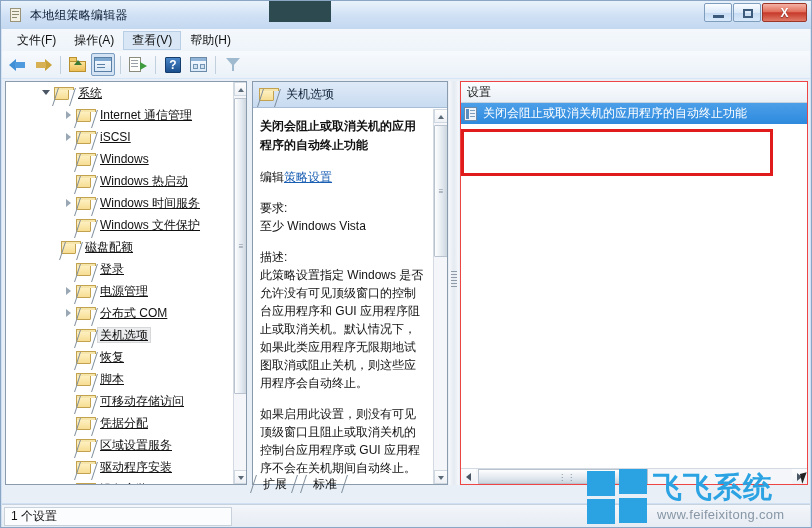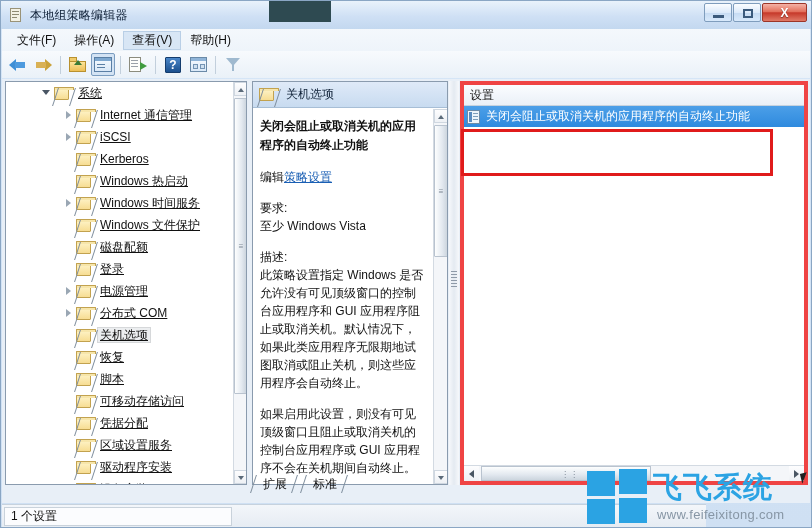--- a/index.html
+++ b/index.html
@@ -262,21 +262,21 @@
   .splitter .grip {
     position:absolute; left:2px; top: 190px; width:6px; height:26px;
   }
   .splitter .grip i {
     display:block; width:6px; height:1px; background:#8e9aa8; margin-bottom:2px;
   }
 
   
   .list-pane {
     position: absolute; left: 458px; top: 2px; width: 348px; height: 404px;
-    background: #fff; border: 4px solid #ef4444; overflow: hidden;
+    background: #fff; border: 1px solid #ef4444; overflow: hidden;
   }
   .list-head {
     height: 21px; background: linear-gradient(180deg,#fbfdff 0%, #eaf0f7 100%);
     border-bottom: 1px solid #c6d2de; display:flex; align-items:center;
     font-size:12px; color:#1a1a1a; padding-left:6px;
   }
   .list-row {
     height: 21px; display:flex; align-items:center; gap:5px; padding-left:3px;
     font-size:12px; color:#000;
   }
@@ -337,21 +337,21 @@
   }
   .tab:after {
     content:""; position:absolute; right:0; top:0; width:10px; height:18px;
     border-right:1px solid #7d8c9b; transform: skewX(-18deg);
   }
   .tab.t1 { left: 2px; }
   .tab.t2 { left: 52px; }
 
   
   .statusbar {
-    position: absolute; left: 1px; top: 503px; width: 704px; height: 23px;
+    position: absolute; left: 1px; top: 503px; width: 808px; height: 23px;
     background: linear-gradient(180deg,#f3f6fa 0%, #e6ecf3 100%);
     border-top: 1px solid #c6d2de;
   }
   .status-cell {
     position:absolute; left:2px; top:2px; width: 228px; height: 19px;
     border: 1px solid #c9d2db;
     font-size:12px; color:#111; line-height:17px; padding-left:6px;
     background:#fbfcfe;
   }
 
@@ -497,21 +497,21 @@
               <i class="tab"></i>
             </span>
             <span class="lbl">iSCSI</span>
           </div>
           <div class="tree-row" style="padding-left: 56px;">
             <span class="expander"></span>
             <span class="folder-ic">
               <i class="body"></i>
               <i class="tab"></i>
             </span>
-            <span class="lbl">Kerberos</span>
+            <span class="lbl">Windows</span>
           </div>
           <div class="tree-row" style="padding-left: 56px;">
             <span class="expander"></span>
             <span class="folder-ic">
               <i class="body"></i>
               <i class="tab"></i>
             </span>
             <span class="lbl">Windows 热启动</span>
           </div>
           <div class="tree-row" style="padding-left: 56px;">
@@ -523,21 +523,21 @@
             <span class="lbl">Windows 时间服务</span>
           </div>
           <div class="tree-row" style="padding-left: 56px;">
             <span class="expander"></span>
             <span class="folder-ic">
               <i class="body"></i>
               <i class="tab"></i>
             </span>
             <span class="lbl">Windows 文件保护</span>
           </div>
-          <div class="tree-row" style="padding-left: 56px;">
+          <div class="tree-row" style="padding-left: 41px;">
             <span class="expander"></span>
             <span class="folder-ic">
               <i class="body"></i>
               <i class="tab"></i>
             </span>
             <span class="lbl">磁盘配额</span>
           </div>
           <div class="tree-row" style="padding-left: 56px;">
             <span class="expander"></span>
             <span class="folder-ic">

